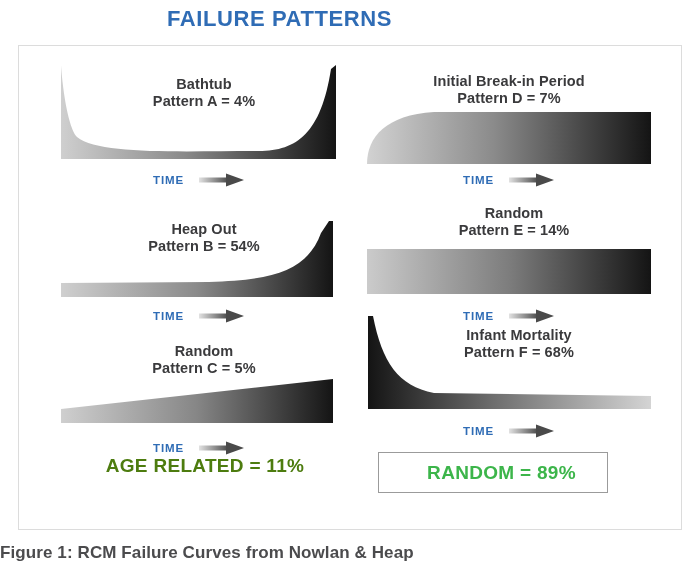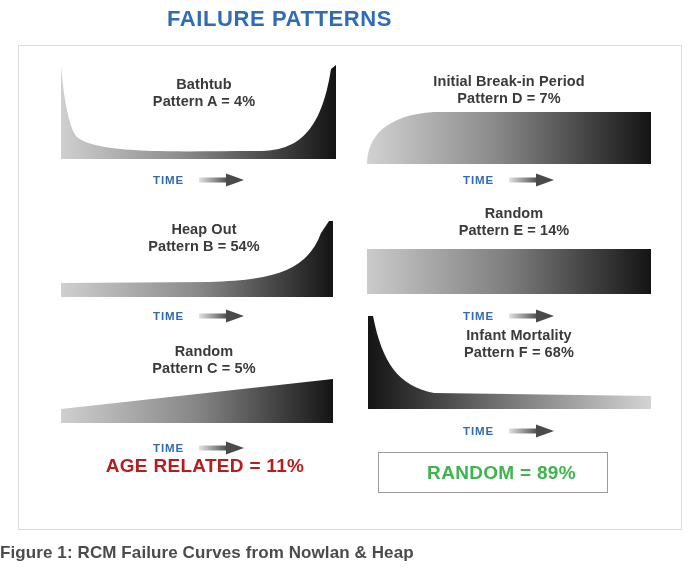--- a/index.html
+++ b/index.html
@@ -47,21 +47,21 @@
   .timetxt{
     color:#2f6cb5;
     font-size:11.5px;
     font-weight:bold;
     letter-spacing:.9px;
   }
   .arrow{display:block;}
   #age-related{
     position:absolute;left:60px;top:455px;width:290px;
     text-align:center;
-    color:#b91c1c;
+    color:#4d7c0f;
     font-size:19px;
     font-weight:bold;
     letter-spacing:.3px;
   }
   #random-box{
     position:absolute;left:378px;top:452px;
     width:230px;height:41px;
     border:1.5px solid #9b9b9b;
     box-sizing:border-box;
     display:flex;align-items:center;justify-content:center;

